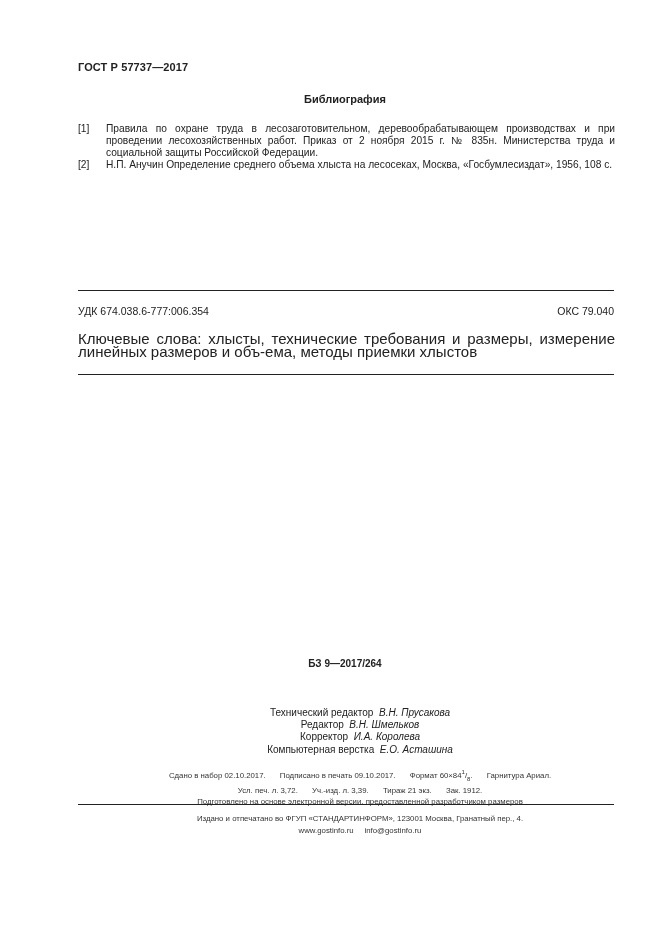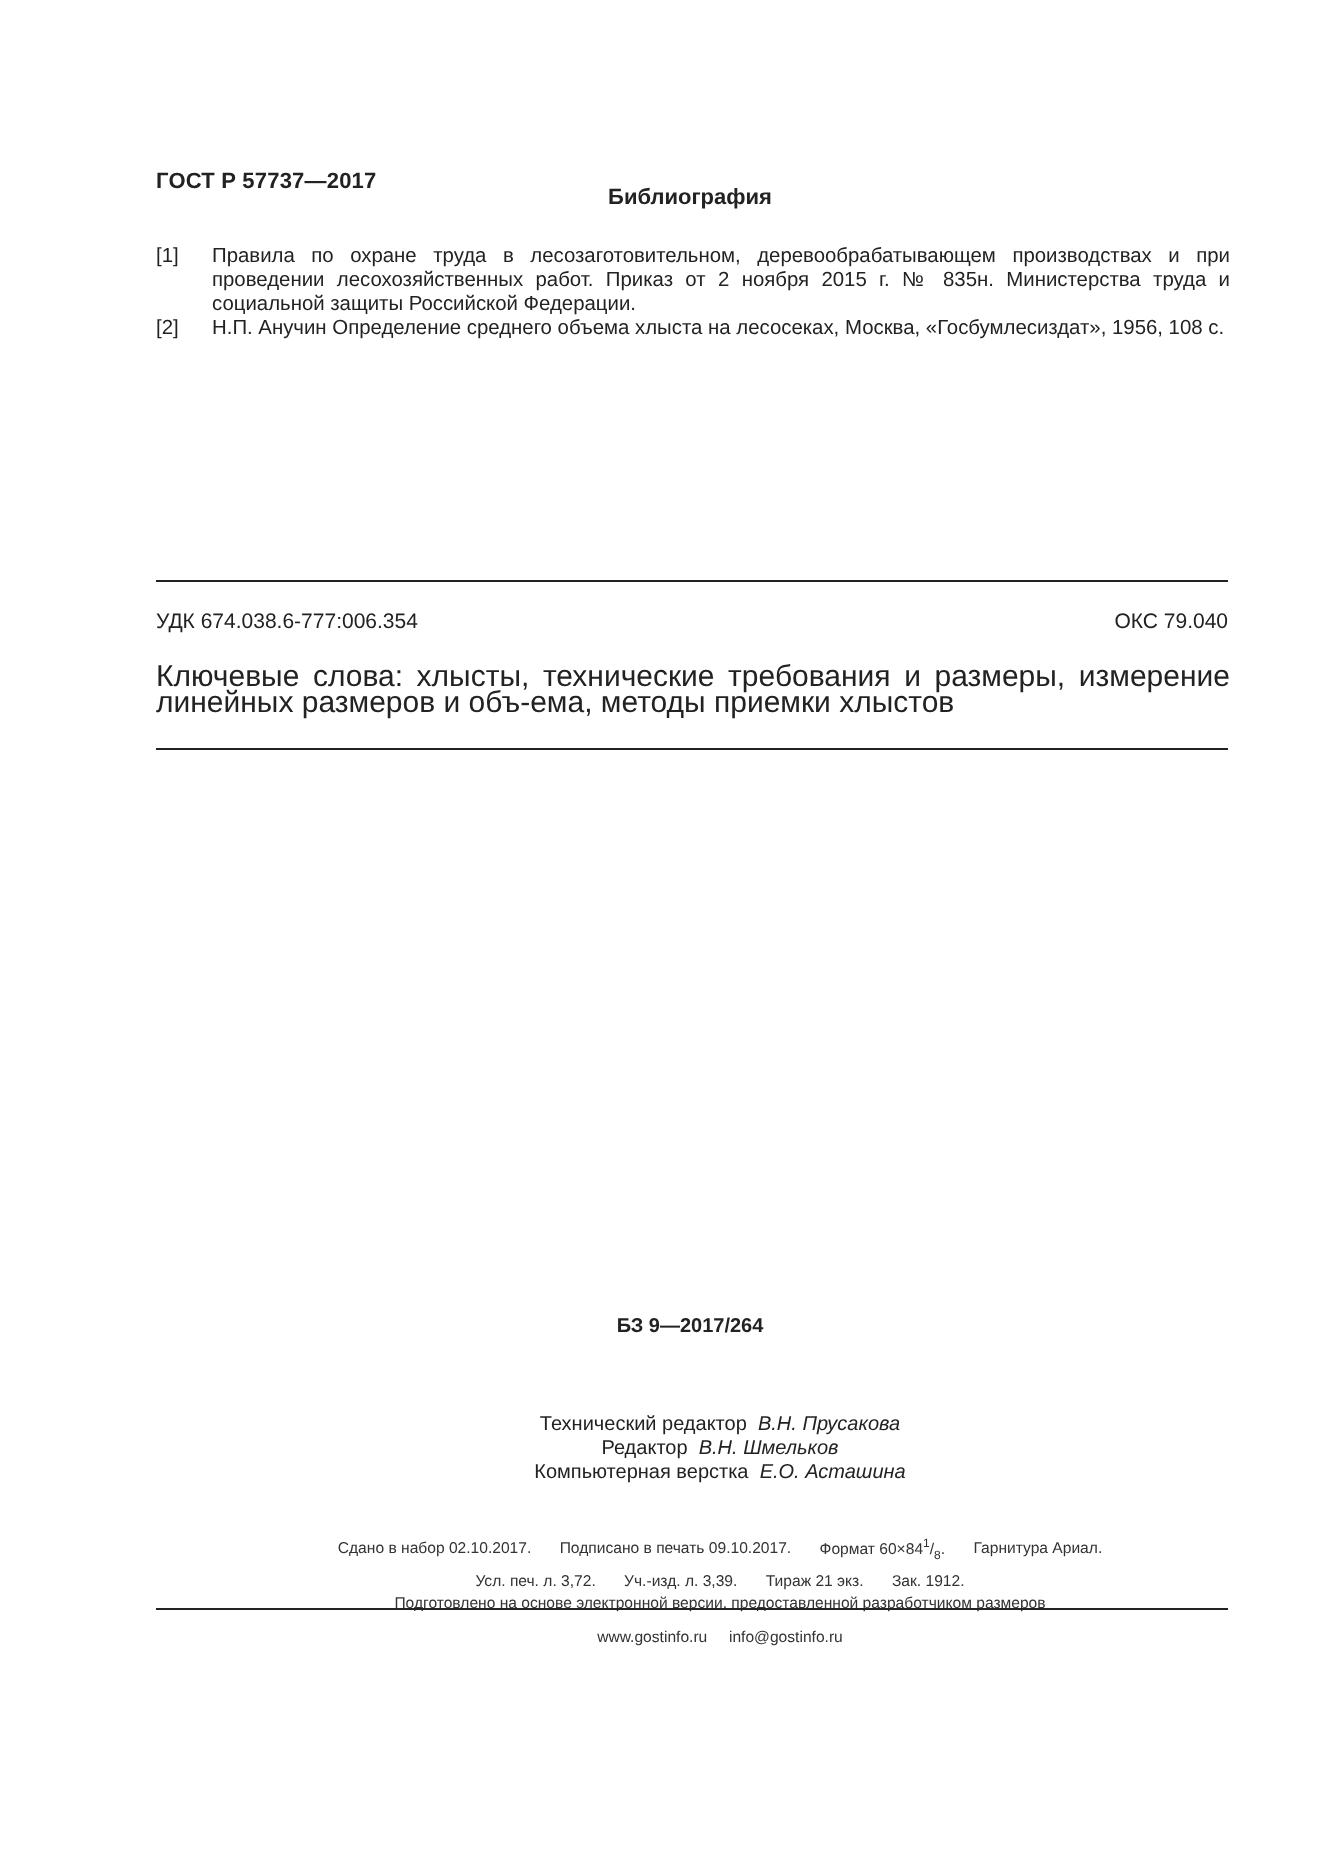--- a/index.html
+++ b/index.html
@@ -1,19 +1,19 @@
 <!DOCTYPE html>
 <html><head>
 <meta charset="utf-8">
 <style>
   html, body { margin: 0; padding: 0; background: #ffffff; }
   body { width: 661px; height: 935px; position: relative; overflow: hidden;
          font-family: "Liberation Sans", sans-serif; color: #222222; }
   .abs { position: absolute; white-space: nowrap; }
-  .hdr { left: 78px; top: 61px; font-size: 11px; font-weight: bold; letter-spacing: 0.1px; margin-top: 24px; }
+  .hdr { left: 78px; top: 61px; font-size: 11px; font-weight: bold; letter-spacing: 0.1px; }
   .title { left: 0; width: 690px; text-align: center; top: 93px; font-size: 11px; font-weight: bold; }
   .bib { position: absolute; left: 78px; width: 537px; top: 123px; font-size: 10.2px; line-height: 12px; }
   .bib-item { display: flex; }
   .bib-num { width: 28px; flex: none; }
   .bib-text { flex: 1; text-align: justify; }
   .rule { position: absolute; left: 78px; width: 536px; height: 1.3px; background: #222222; }
   .udk { left: 78px; top: 305px; font-size: 10.5px; }
   .oks { right: 47px; top: 305px; font-size: 10.5px; }
   .kw { position: absolute; left: 78px; width: 537px; top: 333px; font-size: 15px; line-height: 12.5px; text-align: justify; }
   .bz { left: 0; width: 690px; text-align: center; top: 658px; font-size: 10px; font-weight: bold; }
@@ -49,20 +49,21 @@
 
 <div class="kw">Ключевые слова: хлысты, технические требования и размеры, измерение линейных размеров и объ-ема, методы приемки хлыстов</div>
 
 <div class="rule" style="top:374px;"></div>
 
 <div class="abs bz">БЗ 9—2017/264</div>
 
 <div class="credits">
   <div><span>Технический редактор</span>&nbsp; <i>В.Н. Прусакова</i></div>
   <div><span>Редактор</span>&nbsp; <i>В.Н. Шмельков</i></div>
+  <div><span>Корректор</span>&nbsp; <i>И.А. Королева</i></div>
   <div><span>Компьютерная верстка</span>&nbsp; <i>Е.О. Асташина</i></div>
 </div>
 
 <div class="imprint">
   <div>
     <span>Сдано в набор 02.10.2017.</span><span class="gap"></span>
     <span>Подписано в печать 09.10.2017.</span><span class="gap"></span>
     <span><span>Формат 60×84</span><sup>1</sup>/<sub>8</sub><span>.</span></span><span class="gap"></span>
     <span>Гарнитура Ариал.</span>
   </div>
@@ -71,17 +72,18 @@
     <span>Уч.-изд. л. 3,39.</span><span class="gap"></span>
     <span>Тираж 21 экз.</span><span class="gap"></span>
     <span>Зак. 1912.</span>
   </div>
   <div>Подготовлено на основе электронной версии, предоставленной разработчиком размеров</div>
 </div>
 
 <div class="rule" style="top:804px;"></div>
 
 <div class="pub">
+  <div>Издано и отпечатано во ФГУП «СТАНДАРТИНФОРМ», 123001 Москва, Гранатный пер., 4.</div>
   <div>
     <span>www.gostinfo.ru</span>&nbsp;&nbsp;&nbsp;&nbsp;
     <span>info@gostinfo.ru</span>
   </div>
 </div>
 
 </body></html>

